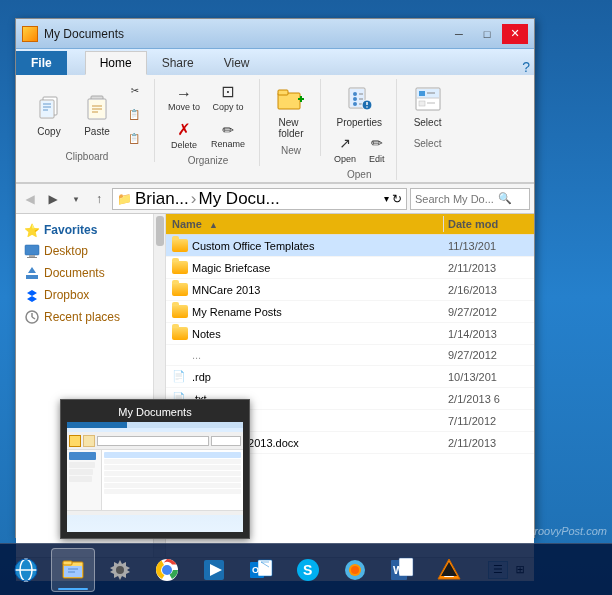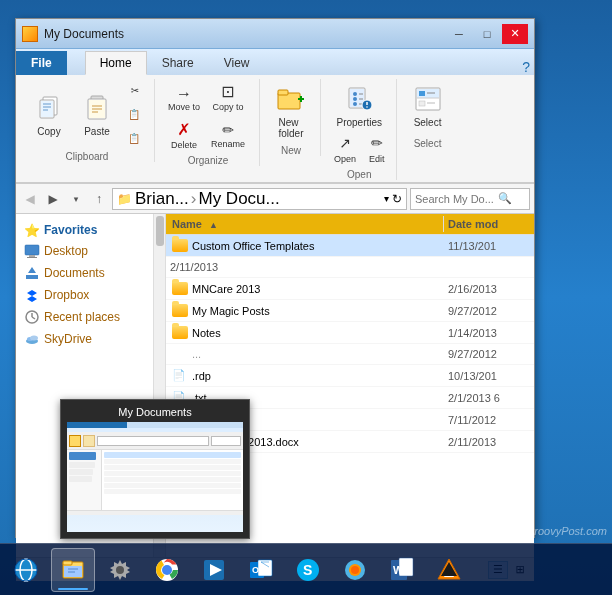--- a/index.html
+++ b/index.html
@@ -694,30 +694,20 @@
         <div class="sidebar-item">
           <div class="sidebar-icon">
             <svg width="16" height="16" viewBox="0 0 16 16">
               <circle cx="8" cy="8" r="6" fill="none" stroke="#888" stroke-width="1.5"></circle>
               <line x1="8" y1="4" x2="8" y2="8" stroke="#888" stroke-width="1.5"></line>
               <line x1="8" y1="8" x2="11" y2="10" stroke="#888" stroke-width="1.5"></line>
             </svg>
           </div>
           <span>Recent places</span>
         </div>
-        <div class="sidebar-item">
-          <div class="sidebar-icon">
-            <svg width="16" height="16" viewBox="0 0 16 16">
-              <ellipse cx="8" cy="10" rx="6" ry="3" fill="#66aadd"></ellipse>
-              <ellipse cx="6" cy="8" rx="3" ry="2" fill="#88bbee"></ellipse>
-              <ellipse cx="10" cy="7" rx="4" ry="2.5" fill="#aaccee"></ellipse>
-            </svg>
-          </div>
-          <span>SkyDrive</span>
-        </div>
       </div>
 
       <div class="file-area">
         <div class="file-list-header">
           <div class="file-col-name">
             <span>Name</span>
             <span style="margin-left:4px;font-size:9px;">▲</span>
           </div>
           <div class="file-col-date">
             <span>Date mod</span>
@@ -725,33 +715,37 @@
         </div>
 
         <div class="file-row selected">
           <div class="file-row-name">
             <span class="folder-icon"></span>
             <span>Custom Office Templates</span>
           </div>
           <div class="file-row-date">11/13/201</div>
         </div>
         <div class="file-row">
+          <div class="file-row-name">
+            <span class="folder-icon"></span>
+            <span>Magic Briefcase</span>
+          </div>
           <div class="file-row-date">2/11/2013</div>
         </div>
         <div class="file-row">
           <div class="file-row-name">
             <span class="folder-icon"></span>
             <span>MNCare 2013</span>
           </div>
           <div class="file-row-date">2/16/2013</div>
         </div>
         <div class="file-row">
           <div class="file-row-name">
             <span class="folder-icon"></span>
-            <span>My Magic Posts</span>
+            <span>My Rename Posts</span>
           </div>
           <div class="file-row-date">9/27/2012</div>
         </div>
         <div class="file-row">
           <div class="file-row-name">
             <span class="folder-icon"></span>
             <span>Notes</span>
           </div>
           <div class="file-row-date">1/14/2013</div>
         </div>

